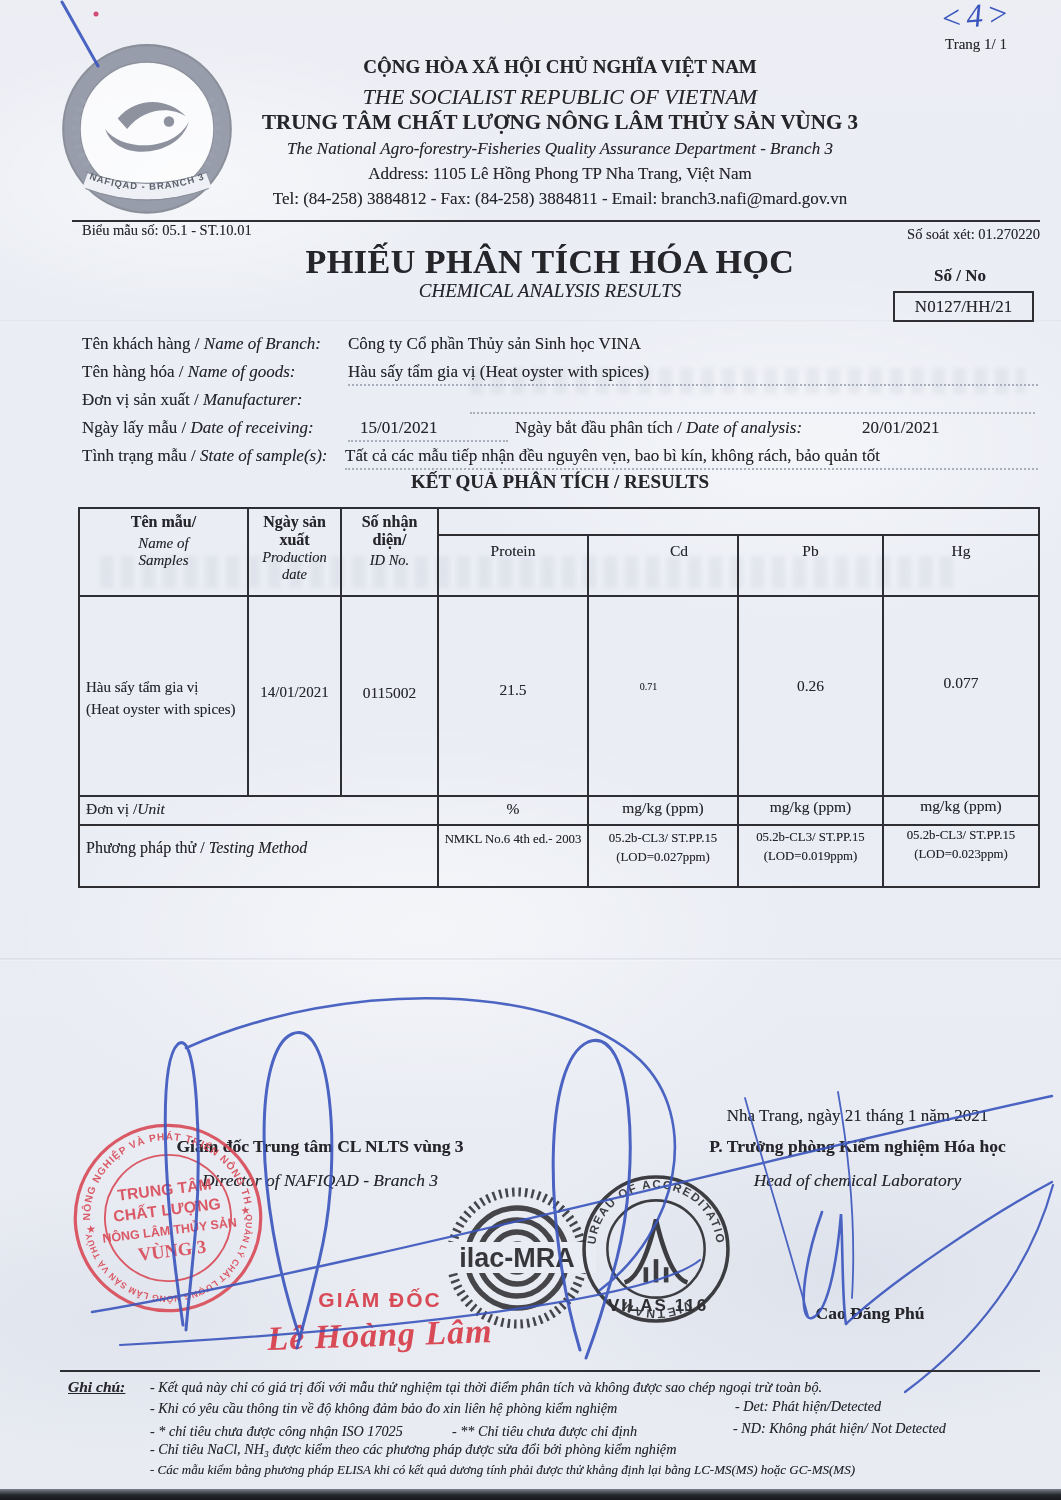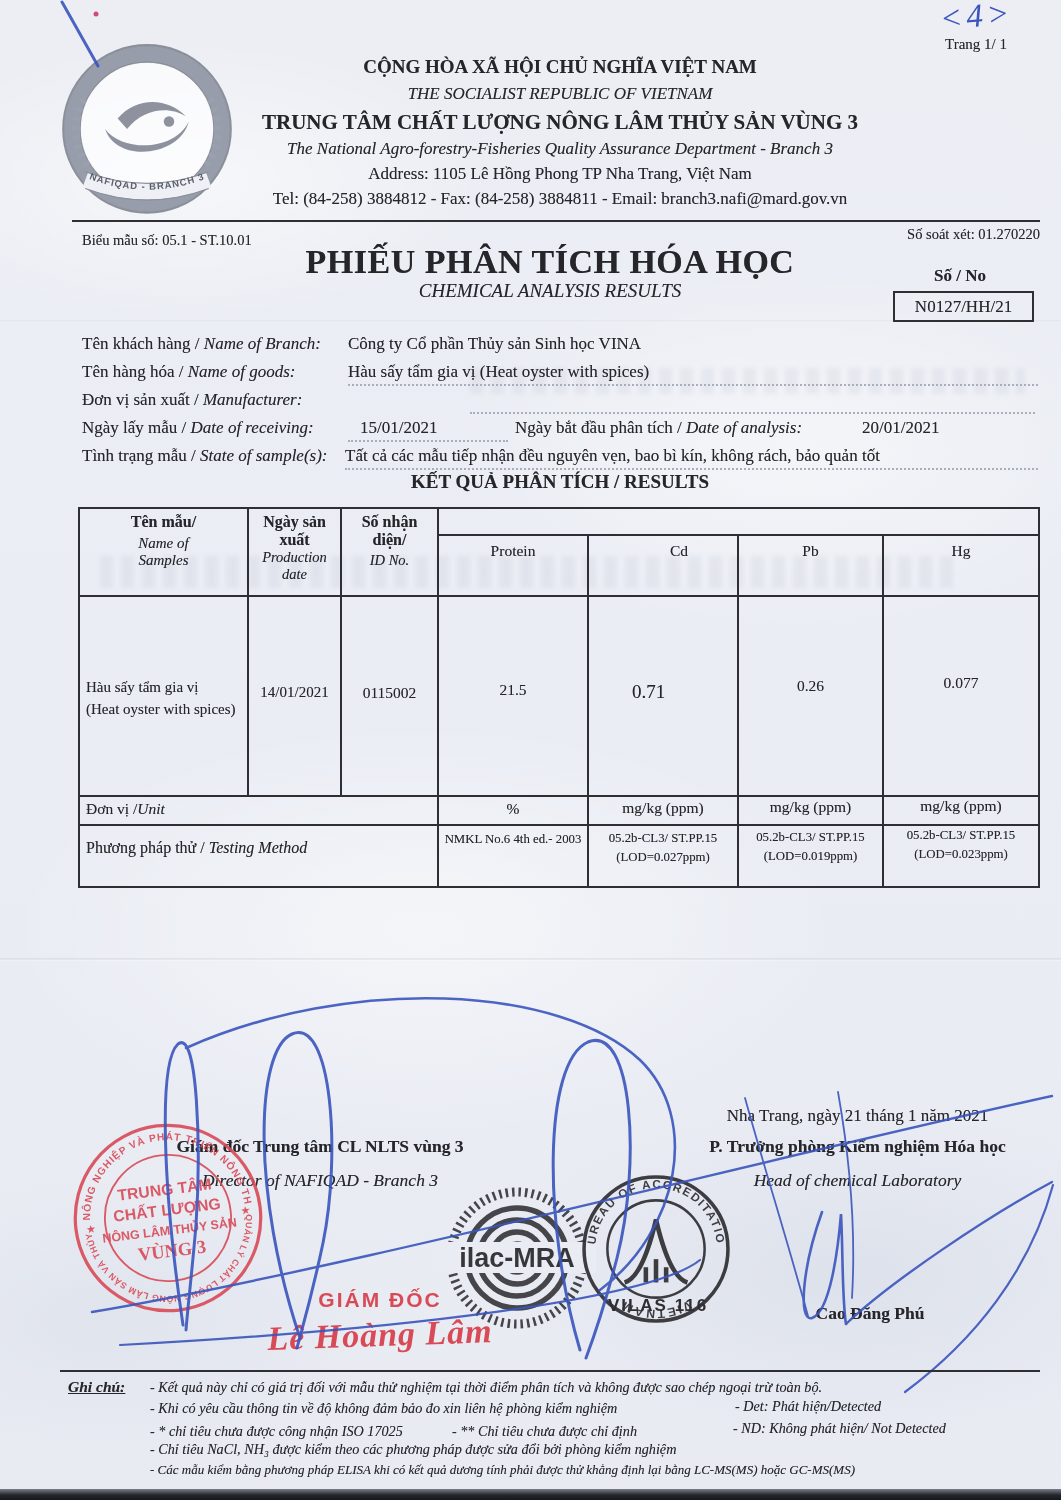--- a/index.html
+++ b/index.html
@@ -59,28 +59,28 @@
     <path d="M26,132 Q85,154 144,132" fill="none" stroke="#eef0f5" stroke-width="15"></path>
     <path d="M26,132 Q85,154 144,132" fill="none" stroke="#8a8f9a" stroke-width="1" transform="translate(0,-8)"></path>
     <path d="M26,132 Q85,154 144,132" fill="none" stroke="#8a8f9a" stroke-width="1" transform="translate(0,8)"></path>
     <path id="logoBannerPath" d="M30,131 Q85,151 140,131" fill="none"></path>
     <text font-size="9" fill="#5a5f6a" font-family="Liberation Sans, DejaVu Sans, sans-serif" font-weight="bold" letter-spacing="1">
       <textPath href="#logoBannerPath" startOffset="50%" text-anchor="middle">NAFIQAD - BRANCH 3</textPath>
     </text>
   </svg>
 
   <div class="abs ctr ink b" style="left:210px;top:56px;width:700px;font-size:19px;">CỘNG HÒA XÃ HỘI CHỦ NGHĨA VIỆT NAM</div>
-  <div class="abs ctr ink i" style="left:210px;top:84px;width:700px;font-size:17px;">THE SOCIALIST REPUBLIC OF VIETNAM</div>
+  <div class="abs ctr ink i" style="left:210px;top:84px;width:700px;font-size:22px;">THE SOCIALIST REPUBLIC OF VIETNAM</div>
   <div class="abs ctr ink b" style="left:180px;top:110px;width:760px;font-size:21px;">TRUNG TÂM CHẤT LƯỢNG NÔNG LÂM THỦY SẢN VÙNG 3</div>
   <div class="abs ctr ink i" style="left:180px;top:139px;width:760px;font-size:17px;">The National Agro-forestry-Fisheries Quality Assurance Department - Branch 3</div>
   <div class="abs ctr ink" style="left:210px;top:164px;width:700px;font-size:17px;">Address: 1105 Lê Hồng Phong TP Nha Trang, Việt Nam</div>
   <div class="abs ctr ink" style="left:160px;top:189px;width:800px;font-size:17px;">Tel: (84-258) 3884812 - Fax: (84-258) 3884811 - Email: branch3.nafi@mard.gov.vn</div>
   <div class="hline" style="left:72px;top:220px;width:968px;height:2px;"></div>
 
-  <div class="abs ink" style="left:82px;top:232px;font-size:14.5px;">Biểu mẫu số: 05.1 - ST.10.01</div>
+  <div class="abs ink" style="left:82px;top:222px;font-size:14.5px;">Biểu mẫu số: 05.1 - ST.10.01</div>
   <div class="abs ink" style="left:840px;top:226px;width:200px;text-align:right;font-size:14.5px;">Số soát xét: 01.270220</div>
   <div class="abs ctr ink b" style="left:300px;top:243px;width:500px;font-size:34px;letter-spacing:.5px;">PHIẾU PHÂN TÍCH HÓA HỌC</div>
   <div class="abs ctr ink i" style="left:300px;top:280px;width:500px;font-size:19px;">CHEMICAL ANALYSIS RESULTS</div>
   <div class="abs ctr ink b" style="left:880px;top:266px;width:160px;font-size:17px;">Số / No</div>
   <div class="abs ctr ink" style="left:893px;top:291px;width:137px;height:27px;border:2px solid #2e2e33;font-size:17px;line-height:27px;">N0127/HH/21</div>
 
   <div class="abs ink" style="left:82px;top:334px;font-size:17px;">
     <span>Tên khách hàng /</span>
     <span class="i">Name of Branch:</span>
   </div>
@@ -157,21 +157,21 @@
     <div class="abs ctr ink" style="left:659px;top:33px;width:143px;font-size:15.5px;">Pb</div>
     <div class="abs ctr ink" style="left:804px;top:33px;width:154px;font-size:15.5px;">Hg</div>
 
     <div class="abs ink" style="left:6px;top:168px;width:158px;font-size:15px;line-height:1.45;">
       <div>Hàu sấy tẩm gia vị</div>
       <div>(Heat oyster with spices)</div>
     </div>
     <div class="abs ctr ink" style="left:169px;top:175px;width:91px;font-size:15px;">14/01/2021</div>
     <div class="abs ctr ink" style="left:262px;top:175px;width:95px;font-size:15.5px;">0115002</div>
     <div class="abs ctr ink" style="left:359px;top:172px;width:148px;font-size:15.5px;">21.5</div>
-    <div class="abs ctr ink" style="left:509px;top:172px;width:119px;font-size:19px;">0.71</div>
+    <div class="abs ctr ink" style="left:509px;top:172px;width:119px;font-size:10px;">0.71</div>
     <div class="abs ctr ink" style="left:659px;top:168px;width:143px;font-size:15.5px;">0.26</div>
     <div class="abs ctr ink" style="left:804px;top:165px;width:154px;font-size:15.5px;">0.077</div>
 
     <div class="abs ink" style="left:6px;top:291px;font-size:15.5px;">
       <span>Đơn vị /</span><span class="i">Unit</span>
     </div>
     <div class="abs ctr ink" style="left:359px;top:291px;width:148px;font-size:15.5px;">%</div>
     <div class="abs ctr ink" style="left:509px;top:290px;width:148px;font-size:15.5px;">mg/kg (ppm)</div>
     <div class="abs ctr ink" style="left:659px;top:289px;width:143px;font-size:15.5px;">mg/kg (ppm)</div>
     <div class="abs ctr ink" style="left:804px;top:288px;width:154px;font-size:15.5px;">mg/kg (ppm)</div>

